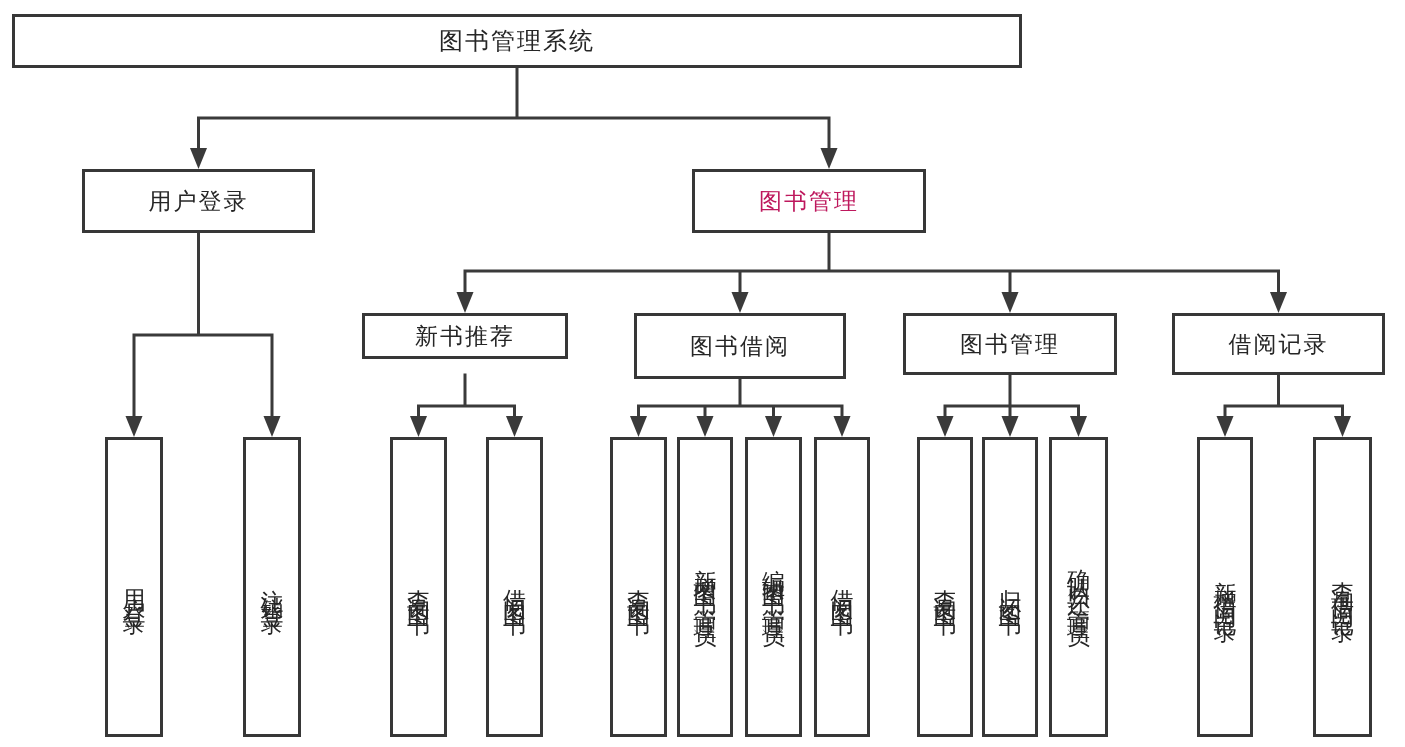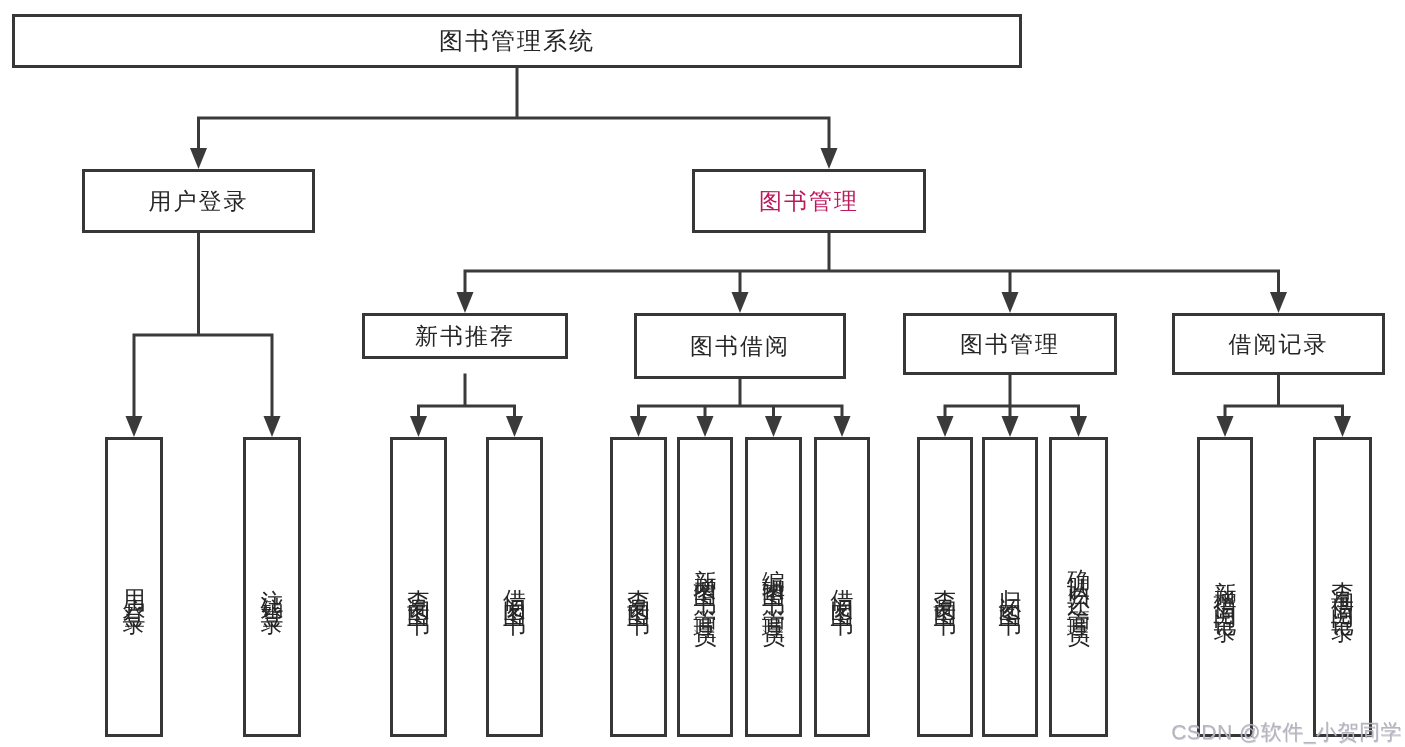--- a/index.html
+++ b/index.html
@@ -113,14 +113,13 @@
       <div class="node vertical" style="left: 745px; top: 437px; width: 57px; height: 300px; border-color: rgb(55, 55, 55); background: rgb(255, 255, 255); color: rgb(38, 38, 38);">编辑图书（管理员）</div>
       <div class="node vertical" style="left: 814px; top: 437px; width: 56px; height: 300px; border-color: rgb(55, 55, 55); background: rgb(255, 255, 255); color: rgb(38, 38, 38);">借阅图书</div>
       <div class="node h-mid" style="left: 903px; top: 313px; width: 214px; height: 62px; border-color: rgb(55, 55, 55); background: rgb(255, 255, 255); color: rgb(38, 38, 38);">图书管理</div>
       <div class="node vertical" style="left: 917px; top: 437px; width: 56px; height: 300px; border-color: rgb(55, 55, 55); background: rgb(255, 255, 255); color: rgb(38, 38, 38);">查询图书</div>
       <div class="node vertical" style="left: 982px; top: 437px; width: 56px; height: 300px; border-color: rgb(55, 55, 55); background: rgb(255, 255, 255); color: rgb(38, 38, 38);">归还图书</div>
       <div class="node vertical" style="left: 1049px; top: 437px; width: 59px; height: 300px; border-color: rgb(55, 55, 55); background: rgb(255, 255, 255); color: rgb(38, 38, 38);">确认归还（管理员）</div>
       <div class="node h-mid" style="left: 1172px; top: 313px; width: 213px; height: 62px; border-color: rgb(55, 55, 55); background: rgb(255, 255, 255); color: rgb(38, 38, 38);">借阅记录</div>
       <div class="node vertical" style="left: 1197px; top: 437px; width: 56px; height: 300px; border-color: rgb(55, 55, 55); background: rgb(255, 255, 255); color: rgb(38, 38, 38);">新增借阅记录</div>
       <div class="node vertical" style="left: 1313px; top: 437px; width: 59px; height: 300px; border-color: rgb(55, 55, 55); background: rgb(255, 255, 255); color: rgb(38, 38, 38);">查询借阅记录</div>
     </div>
-  <div class="watermark">CSDN @软件_小贺同学</div>
 </div>
 
 </body></html>

